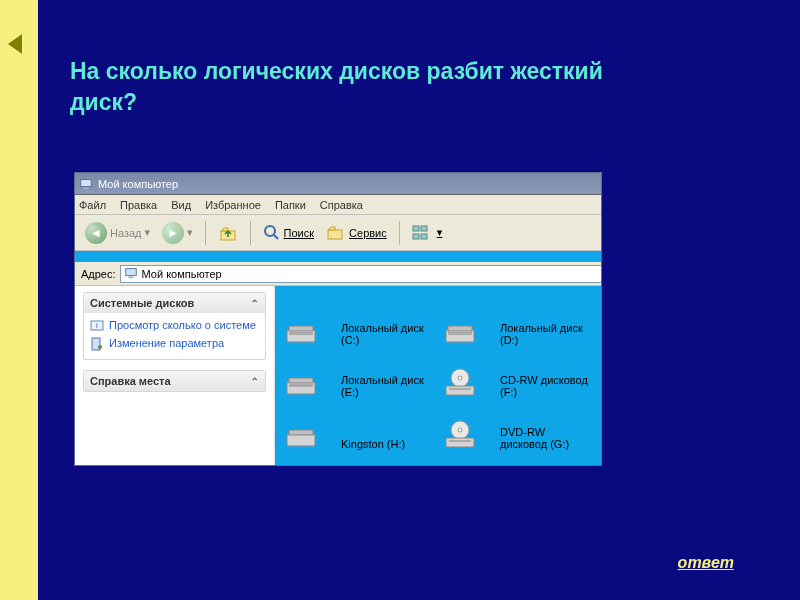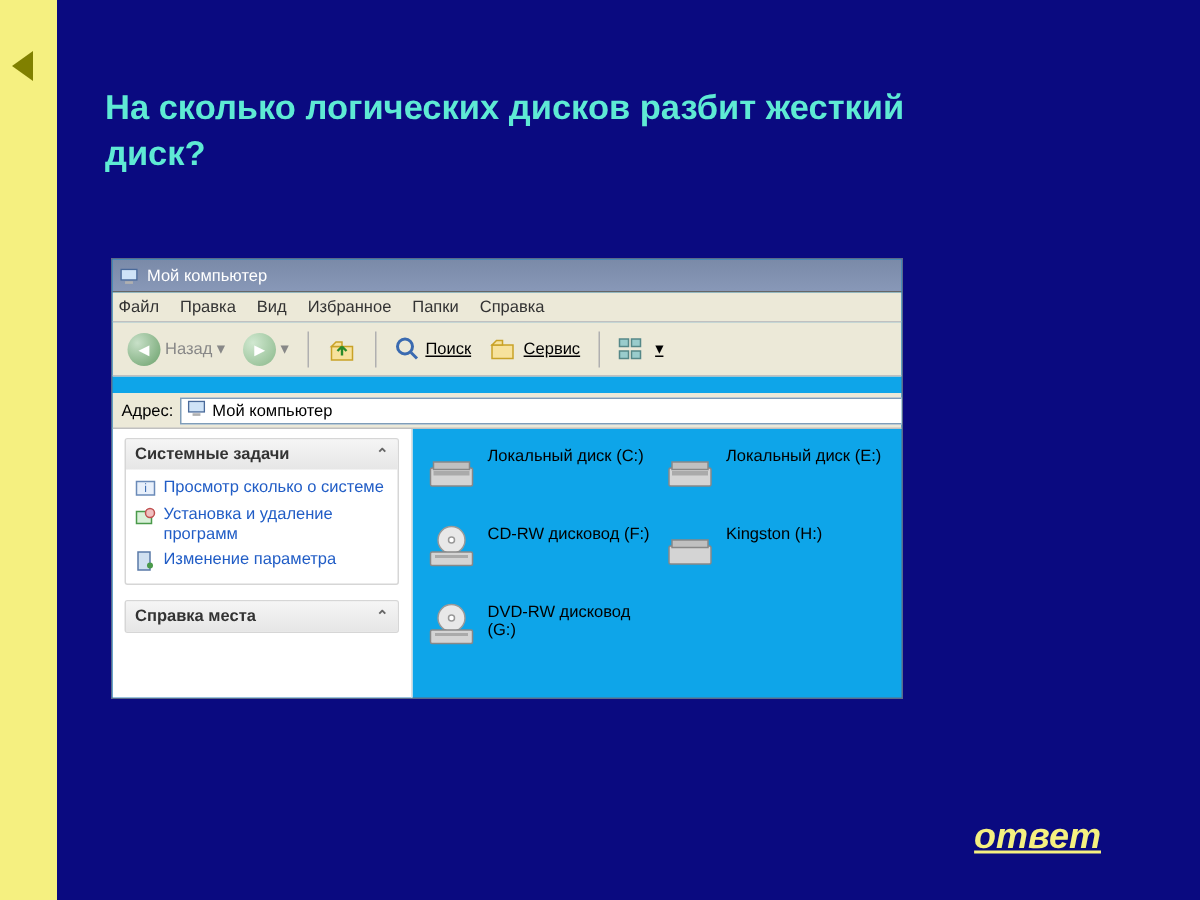--- a/index.html
+++ b/index.html
@@ -30,21 +30,21 @@
     width: 560px;
     color: #5eead4;
     font-size: 23px;
     font-weight: bold;
     line-height: 1.35;
   }
   .answer-link {
     position: absolute;
     right: 66px; bottom: 28px;
     color: #f5f080;
-    font-size: 24px;
+    font-size: 16px;
     font-weight: bold;
     font-style: italic;
     text-decoration: underline;
     cursor: pointer;
   }
   
   .win {
     position: absolute;
     left: 74px; top: 172px;
     width: 528px; height: 294px;
@@ -99,21 +99,21 @@
   .addr-field { flex:0 0 560px; height:18px; background:#fff; border:1px solid #7f9db9; display:flex; align-items:center; padding:0 3px; gap:4px;}
   .content { display:flex; height: calc(100% - 102px); }
   .sidebar { width: 200px; background:#fff; border-right:1px solid #e0e0e0; padding:6px 8px; font-size:11px;}
   .panel { background:#fff; border:1px solid #d6d6d6; border-radius:2px; margin-bottom:10px;}
   .panel-head { background:linear-gradient(#f5f5f5,#e6e6e6); padding:4px 6px; display:flex; justify-content:space-between; align-items:center; font-weight:bold; color:#333; cursor:pointer;}
   .chev { font-size:10px; color:#666;}
   .panel-body { padding:4px 6px 6px 6px;}
   .task { display:flex; align-items:flex-start; gap:5px; padding:2px 0; color:#215dc6; cursor:pointer; line-height:1.2;}
   .task-ico { width:14px; height:14px; flex-shrink:0;}
   .drives { flex:1; padding:10px 4px; display:grid; grid-template-columns: 1fr 1fr; grid-auto-rows: 52px; gap:0; font-size:11px;}
-  .drive { display:flex; align-items:flex-start; gap:6px; padding:2px 4px;}
+  .drive { display:flex; align-items:flex-end; gap:22px; padding:2px 4px;}
   .drive-ico { width:36px; height:30px; flex-shrink:0;}
   .drive-label { color:#000; }
 </style>
 </head>
 <body>
 
 <div class="left-stripe"></div>
 <div class="tri-back"></div>
 
 <div class="slide-title">На сколько логических дисков разбит жесткий диск?</div>
@@ -199,40 +199,33 @@
             <rect x="5" y="12" width="6" height="2" fill="#b0b0b0"></rect>
           </svg></span>
       <span>Мой компьютер</span>
     </div>
   </div>
 
   <div class="content">
     <div class="sidebar">
       <div class="panel">
         <div class="panel-head">
-          <span>Системные задачи</span>
+          <span>Системные дисков</span>
           <span class="chev">⌃</span>
         </div>
         <div class="panel-body">
           <div class="task">
             <span class="task-ico"><svg viewBox="0 0 14 14">
                   <rect x="1" y="2" width="12" height="9" fill="#e8f0fb" stroke="#6a8ab8"></rect>
                   <text x="7" y="9" font-size="8" text-anchor="middle" fill="#3a6ab0">i</text>
                 </svg></span>
             <span>Просмотр сколько о системе</span>
           </div>
           <div class="task">
             <span class="task-ico"><svg viewBox="0 0 14 14">
-                  <rect x="1" y="4" width="10" height="8" fill="#d9f0d9" stroke="#4a9a4a"></rect>
-                  <circle cx="10" cy="5" r="3" fill="#f0c0c0" stroke="#c05050"></circle>
-                </svg></span>
-            <span>Установка и удаление программ</span>
-          </div>
-          <div class="task">
-            <span class="task-ico"><svg viewBox="0 0 14 14">
                   <rect x="2" y="1" width="8" height="12" fill="#d0e0f0" stroke="#5a7aa8"></rect>
                   <circle cx="10" cy="10" r="2" fill="#4a9a4a"></circle>
                 </svg></span>
             <span>Изменение параметра</span>
           </div>
         </div>
       </div>
       <div class="panel">
         <div class="panel-head">
           <span>Справка места</span>
@@ -249,20 +242,28 @@
               <rect x="6" y="16" width="24" height="3" fill="#aaa"></rect>
             </svg></span>
           <span class="drive-label">Локальный диск (C:)</span>
         </div>
         <div class="drive">
           <span class="drive-ico"><svg viewBox="0 0 36 30">
               <rect x="4" y="14" width="28" height="12" rx="1" fill="#d4d4d4" stroke="#888"></rect>
               <rect x="6" y="10" width="24" height="5" fill="#c0c0c0" stroke="#888"></rect>
               <rect x="6" y="16" width="24" height="3" fill="#aaa"></rect>
             </svg></span>
+          <span class="drive-label">Локальный диск (D:)</span>
+        </div>
+        <div class="drive">
+          <span class="drive-ico"><svg viewBox="0 0 36 30">
+              <rect x="4" y="14" width="28" height="12" rx="1" fill="#d4d4d4" stroke="#888"></rect>
+              <rect x="6" y="10" width="24" height="5" fill="#c0c0c0" stroke="#888"></rect>
+              <rect x="6" y="16" width="24" height="3" fill="#aaa"></rect>
+            </svg></span>
           <span class="drive-label">Локальный диск (E:)</span>
         </div>
         <div class="drive">
           <span class="drive-ico"><svg viewBox="0 0 36 30">
               <ellipse cx="18" cy="10" rx="9" ry="9" fill="#e8e8e8" stroke="#999"></ellipse>
               <circle cx="18" cy="10" r="2" fill="#fff" stroke="#999"></circle>
               <rect x="4" y="18" width="28" height="9" rx="1" fill="#d4d4d4" stroke="#888"></rect>
               <rect x="7" y="20" width="22" height="2" fill="#aaa"></rect>
             </svg></span>
           <span class="drive-label">CD-RW дисковод (F:)</span>

